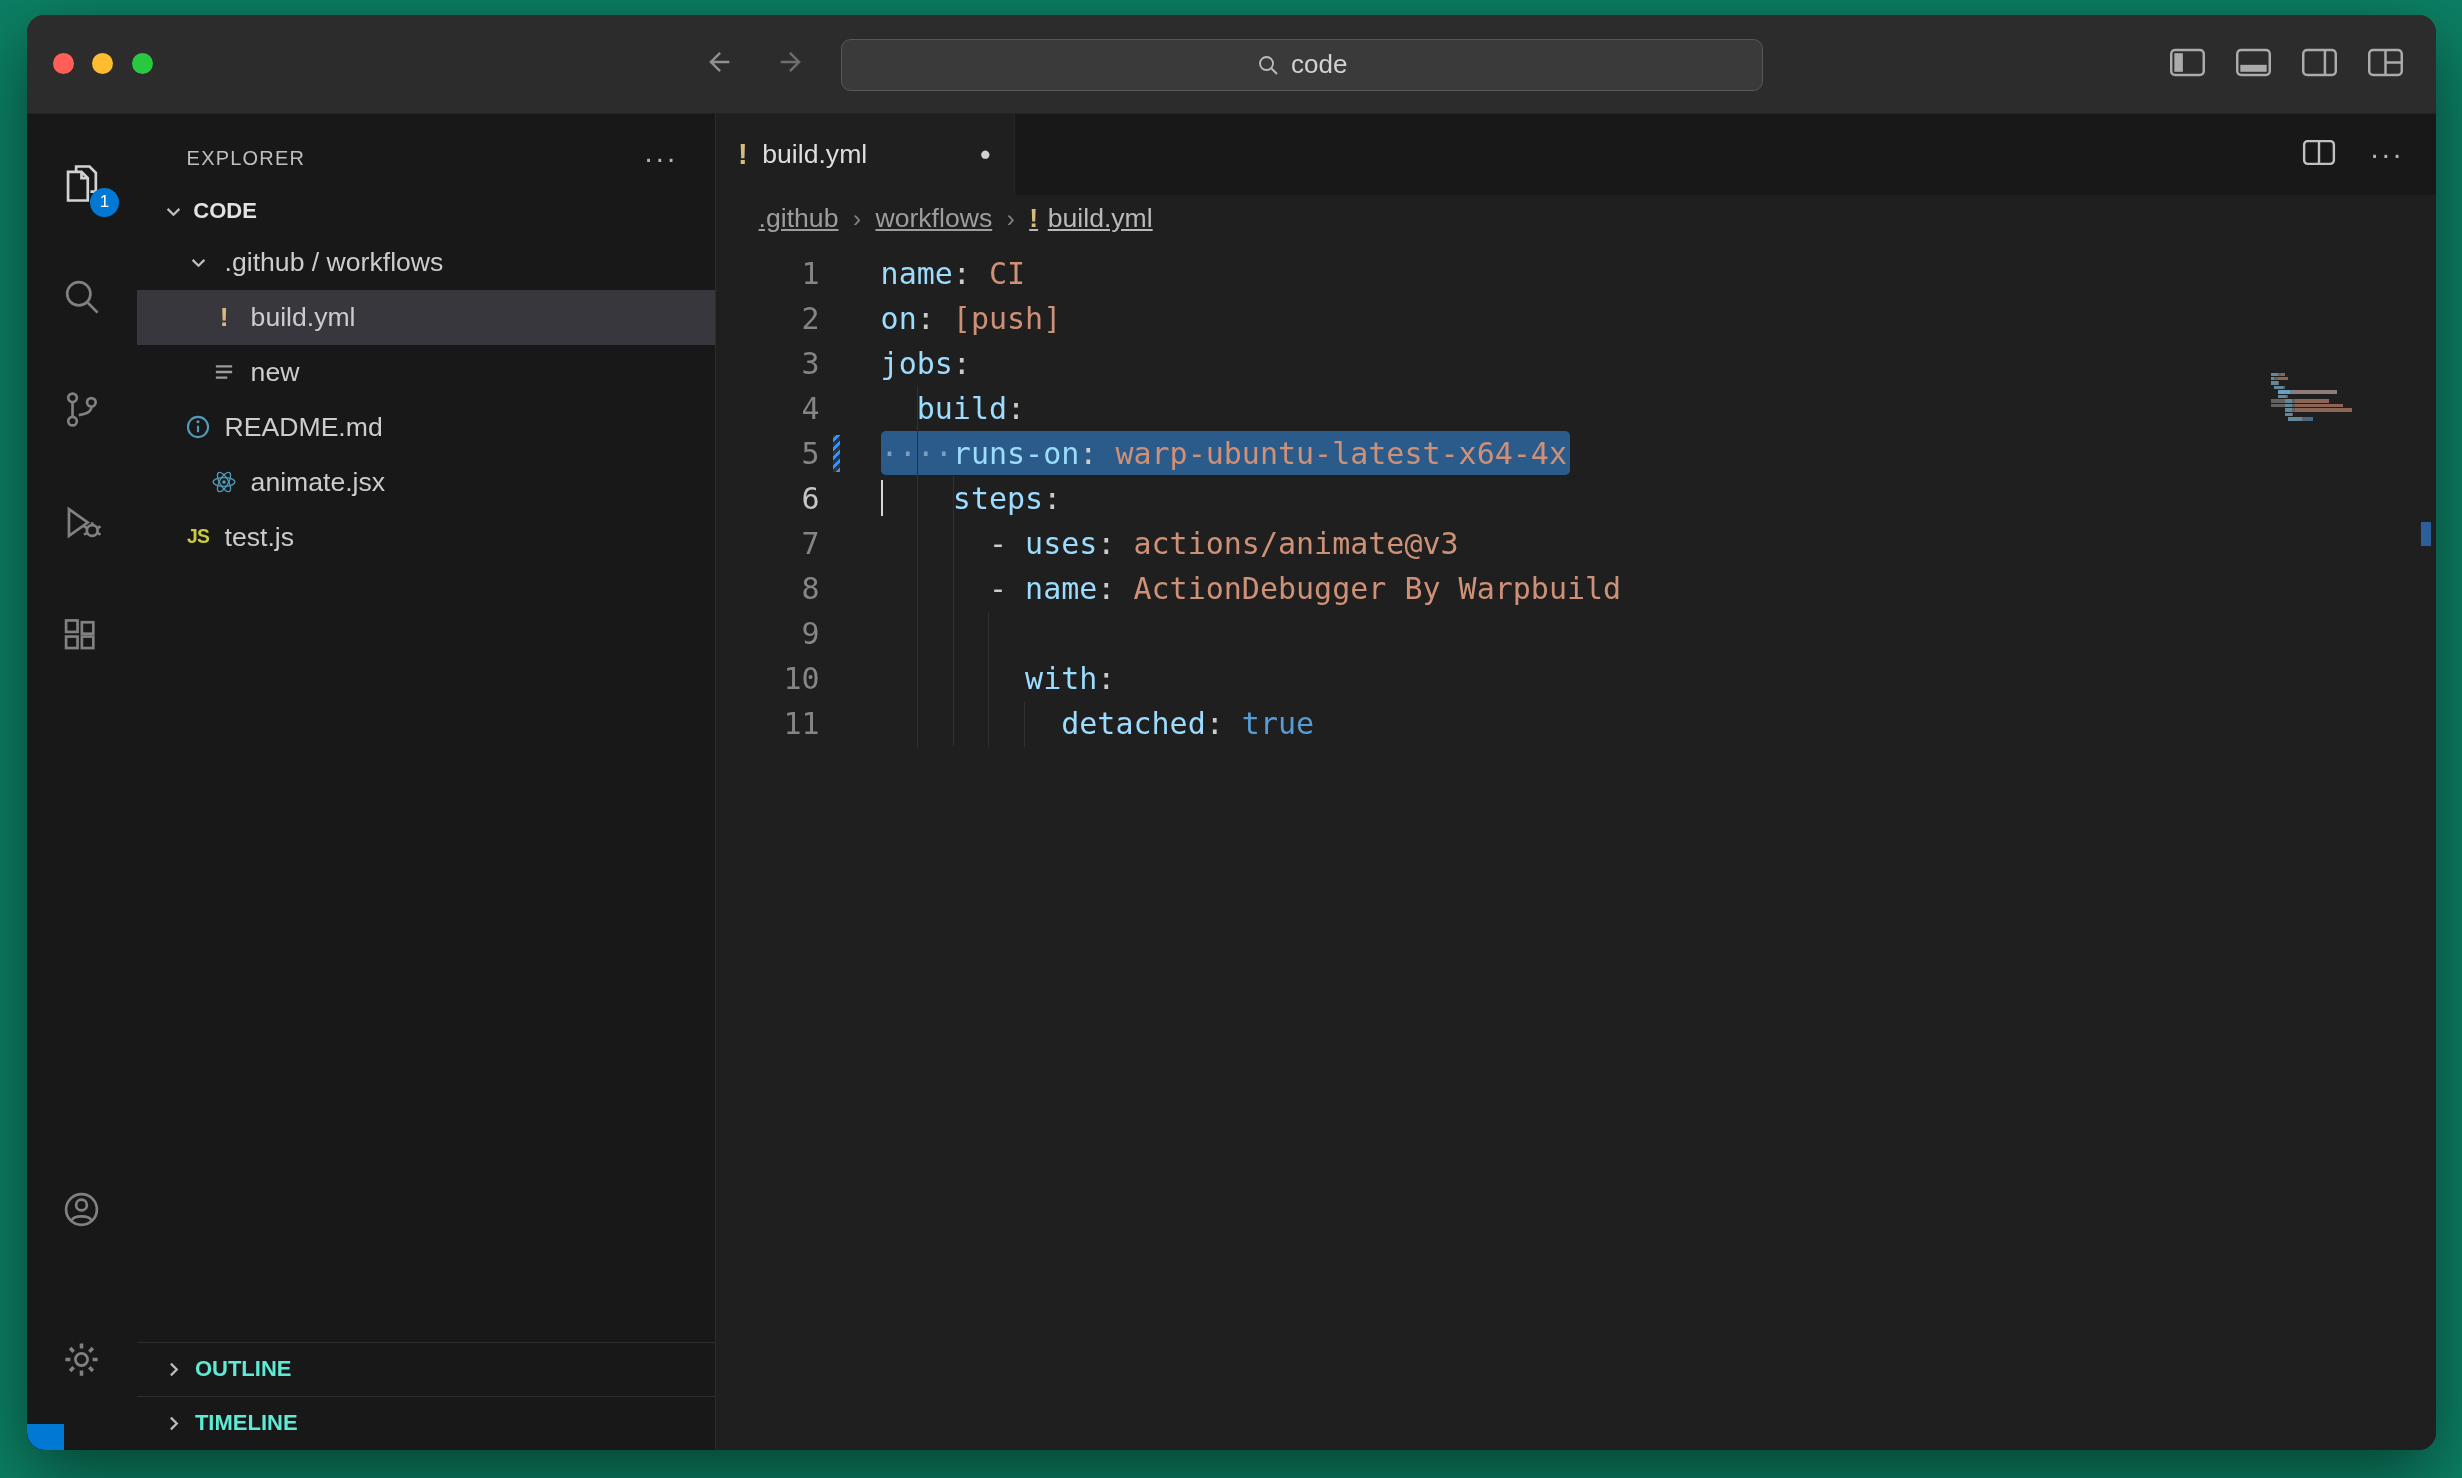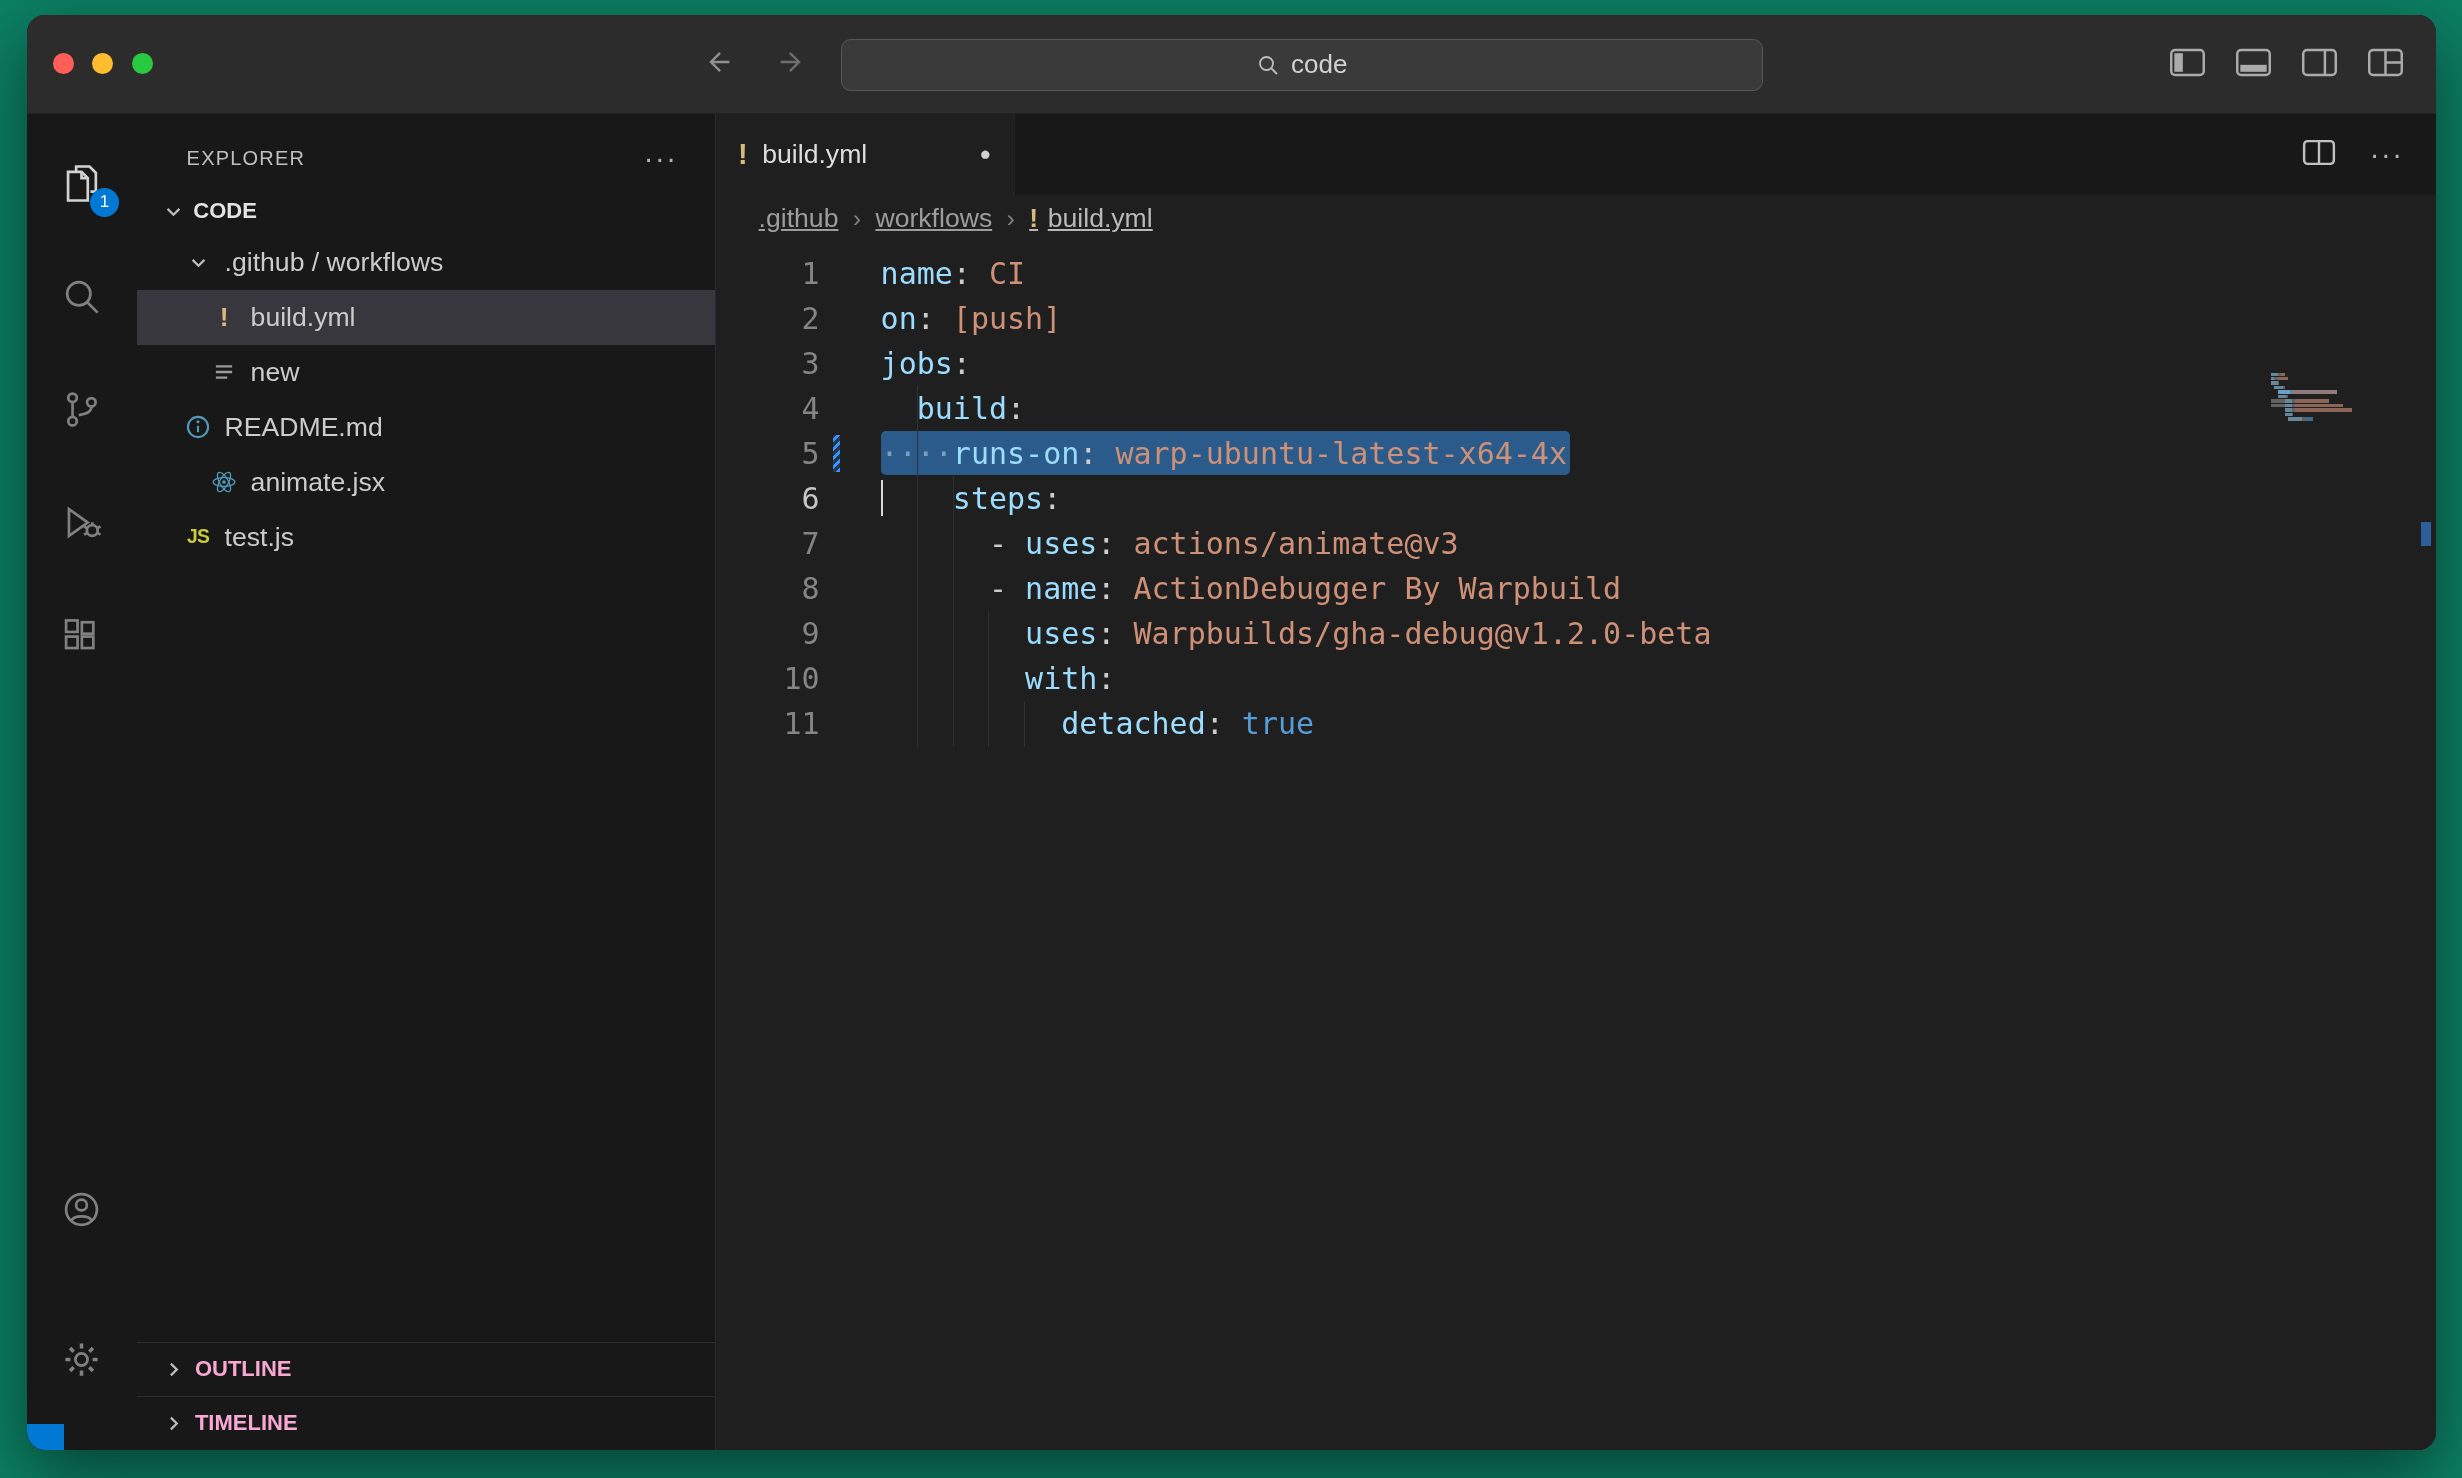--- a/index.html
+++ b/index.html
@@ -56,21 +56,21 @@
   .tree{flex:none;}
   .tree-row{height:55px; display:flex; align-items:center; font-size:26.6px; color:#cccccc; white-space:pre;}
   .tree-row.selected{background:#37373d;}
   .tree-twist,.tree-icon{width:27px; display:flex; justify-content:center; align-items:center; flex:none;}
   .tree-icon svg{width:26px;height:26px;}
   .tree-label{margin-left:13px;}
   .excl{color:var(--gold); font-weight:700; font-size:26.6px;}
   .js-badge{color:#cbcb41; font-weight:700; font-size:19.3px; letter-spacing:-0.8px;}
   .sb-fill{flex:1;}
   .sb-panel{height:54px; border-top:0.8px solid #2e2e2e; display:flex; align-items:center;
-    gap:11.3px; padding-left:26px; font-weight:700; font-size:22px; color:#f9a8d4; flex:none;}
+    gap:11.3px; padding-left:26px; font-weight:700; font-size:22px; color:#5eead4; flex:none;}
   
   .editor{flex:1; background:var(--bg-editor); display:flex; flex-direction:column; position:relative; min-width:0;}
   .tabbar{height:81px; background:var(--bg-dark); display:flex; align-items:stretch; flex:none;}
   .tab{width:299px; background:var(--bg-editor); display:flex; align-items:center; gap:14.5px;
     padding:0 22.5px; font-size:26.6px; color:#dedede; border-right:0.8px solid #252525;}
   .tab .dot{margin-left:auto; font-size:19.3px; color:#d0d0d0;}
   .tab .excl{font-size:29px;}
   .editor-actions{margin-left:auto; display:flex; align-items:center; gap:34px; padding-right:32px; color:#c0c0c0;}
   .editor-actions svg{width:34px;height:29px; stroke:#c0c0c0; fill:none; stroke-width:1.7;}
   .breadcrumbs{height:48px; display:flex; align-items:center; gap:14.5px; padding-left:43px;
@@ -365,21 +365,21 @@
           </div>
         <div class="ruler-mark"></div>
       <div class="code-line"><span class="ln">1</span><span class="ltext"><span class="tk-key">name</span><span class="tk-p">: </span><span class="tk-str">CI</span></span></div>
           <div class="code-line"><span class="ln">2</span><span class="ltext"><span class="tk-key">on</span><span class="tk-p">: </span><span class="tk-str">[push]</span></span></div>
           <div class="code-line"><span class="ln">3</span><span class="ltext"><span class="tk-key">jobs</span><span class="tk-p">:</span></span></div>
           <div class="code-line"><span class="ln">4</span><span class="ltext"><span class="tk-p">  </span><span class="tk-key">build</span><span class="tk-p">:</span></span></div>
           <div class="code-line"><div class="mod-marker"></div><span class="ln">5</span><span class="ltext"><span class="sel-wrap"><span class="tk-ws">····</span><span class="tk-key">runs-on</span><span class="tk-p">: </span><span class="tk-str">warp-ubuntu-latest-x64-4x</span></span></span></div>
           <div class="code-line"><span class="ln active">6</span><span class="ltext"><span class="tk-p">    </span><span class="tk-key">steps</span><span class="tk-p">:</span></span><div class="cursor"></div></div>
           <div class="code-line"><span class="ln">7</span><span class="ltext"><span class="tk-p">      - </span><span class="tk-key">uses</span><span class="tk-p">: </span><span class="tk-str">actions/animate@v3</span></span></div>
           <div class="code-line"><span class="ln">8</span><span class="ltext"><span class="tk-p">      - </span><span class="tk-key">name</span><span class="tk-p">: </span><span class="tk-str">ActionDebugger By Warpbuild</span></span></div>
-          <div class="code-line"><span class="ln">9</span><span class="ltext"><span class="tk-p">        </span><span class="tk-key">uses</span><span class="tk-p">: </span><span class="tk-str">Warpbuilds/gha-debug@v1.2.0-beta</span></span></div>
+          <div class="code-line"><span class="ln">9</span></div>
           <div class="code-line"><span class="ln">10</span><span class="ltext"><span class="tk-p">        </span><span class="tk-key">with</span><span class="tk-p">:</span></span></div>
           <div class="code-line"><span class="ln">11</span><span class="ltext"><span class="tk-p">          </span><span class="tk-key">detached</span><span class="tk-p">: </span><span class="tk-kw">true</span></span></div>
           <div class="guide" style="left: 201px; top: 143px; height: 361px;"></div>
           <div class="guide" style="left: 237px; top: 233px; height: 270px;"></div>
           <div class="guide" style="left: 272px; top: 369px; height: 135px;"></div>
           <div class="guide" style="left: 308px; top: 459px; height: 45px;"></div>
         </div>
     </div>
   </div>
 

